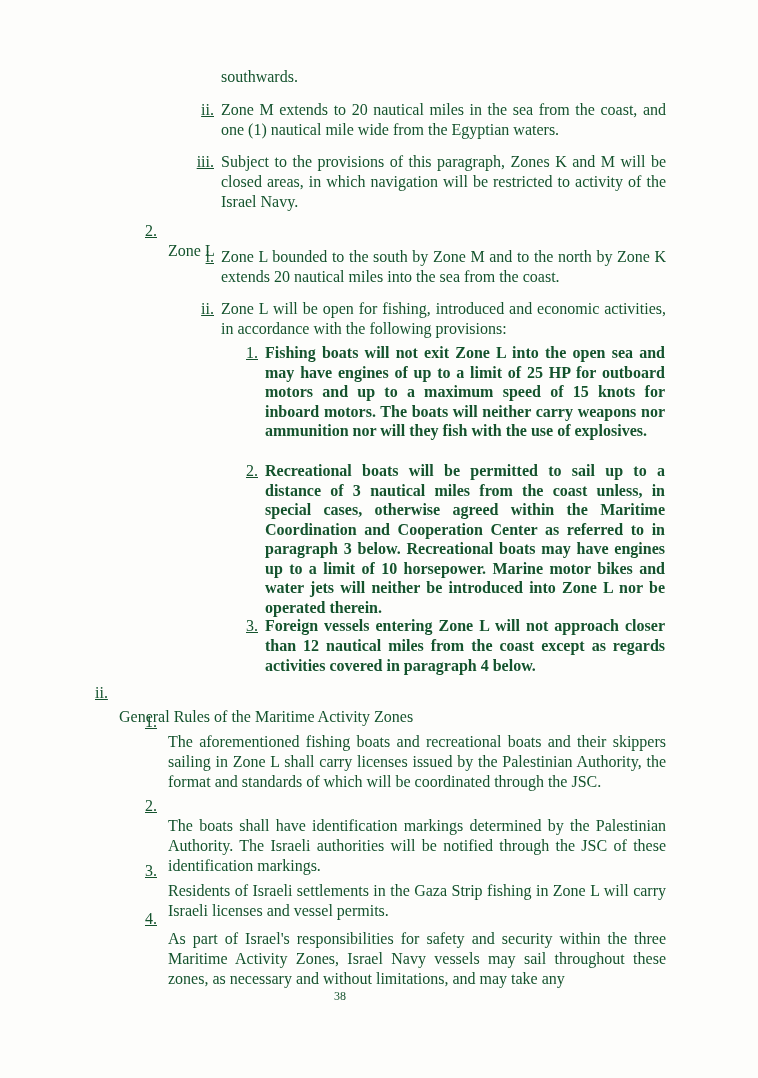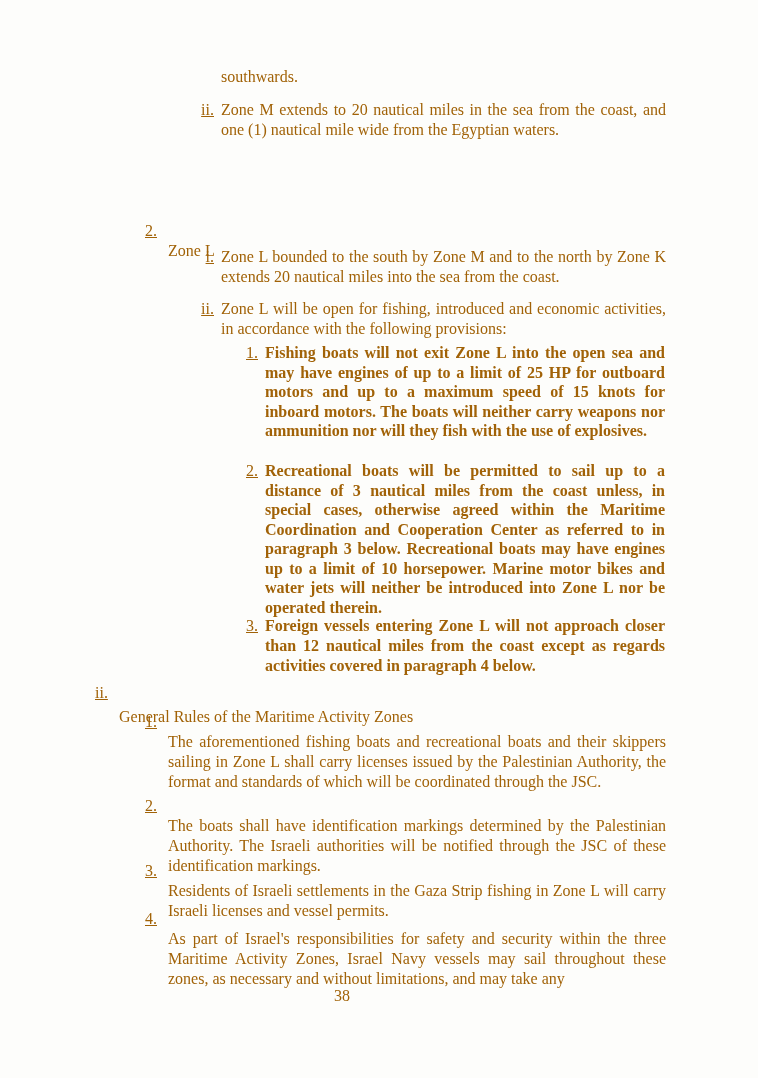--- a/index.html
+++ b/index.html
@@ -5,21 +5,21 @@
   html, body { margin: 0; padding: 0; }
   body {
     width: 758px; height: 1078px;
     background: #ffffff;
     font-family: "Liberation Serif", "DejaVu Serif", serif;
   }
   .page {
     position: relative;
     width: 758px; height: 1078px;
     background: #fdfdfb;
-    color: #a16207;
+    color: #14532d;
     font-size: 16px;
     line-height: 20px;
     overflow: hidden;
   }
   .block { position: absolute; display: flex; }
   .marker { flex: 0 0 auto; white-space: nowrap; text-decoration: underline; }
   .txt { text-align: justify; }
   .heading .txt { text-align: left; white-space: nowrap; }
 
   
@@ -40,37 +40,41 @@
   
   .lvl-d { left: 246px; }
   .lvl-d .marker { width: 12px; margin-right: 7px; }
   .lvl-d .txt { width: 400px; font-weight: bold; }
 
   .tight { line-height: 19.5px; }
 
   .pageno {
     position: absolute;
     left: 334px; top: 986px;
-    font-size: 16px;
+    font-size: 12px;
   }
 </style>
 </head>
 <body>
 
 <div class="page">
 
   <div class="block" style="left:221px; top:67px;">
     <div class="txt" style="text-align:left;">southwards.</div>
   </div>
 
   <div class="block lvl-c" style="top:100px;">
     <span class="marker">ii.</span>
     <div class="txt">Zone M extends to 20 nautical miles in the sea from the coast, and one (1) nautical mile wide from the Egyptian waters.</div>
   </div>
 
+  <div class="block lvl-c" style="top:152px;">
+    <span class="marker">iii.</span>
+    <div class="txt">Subject to the provisions of this paragraph, Zones K and M will be closed areas, in which navigation will be restricted to activity of the Israel Navy.</div>
+  </div>
 
   <div class="block lvl-b heading" style="top:221px;">
     <span class="marker">2.</span>
     <div class="txt">Zone L</div>
   </div>
 
   <div class="block lvl-c" style="top:247px;">
     <span class="marker">i.</span>
     <div class="txt">Zone L bounded to the south by Zone M and to the north by Zone K extends 20 nautical miles into the sea from the coast.</div>
   </div>

